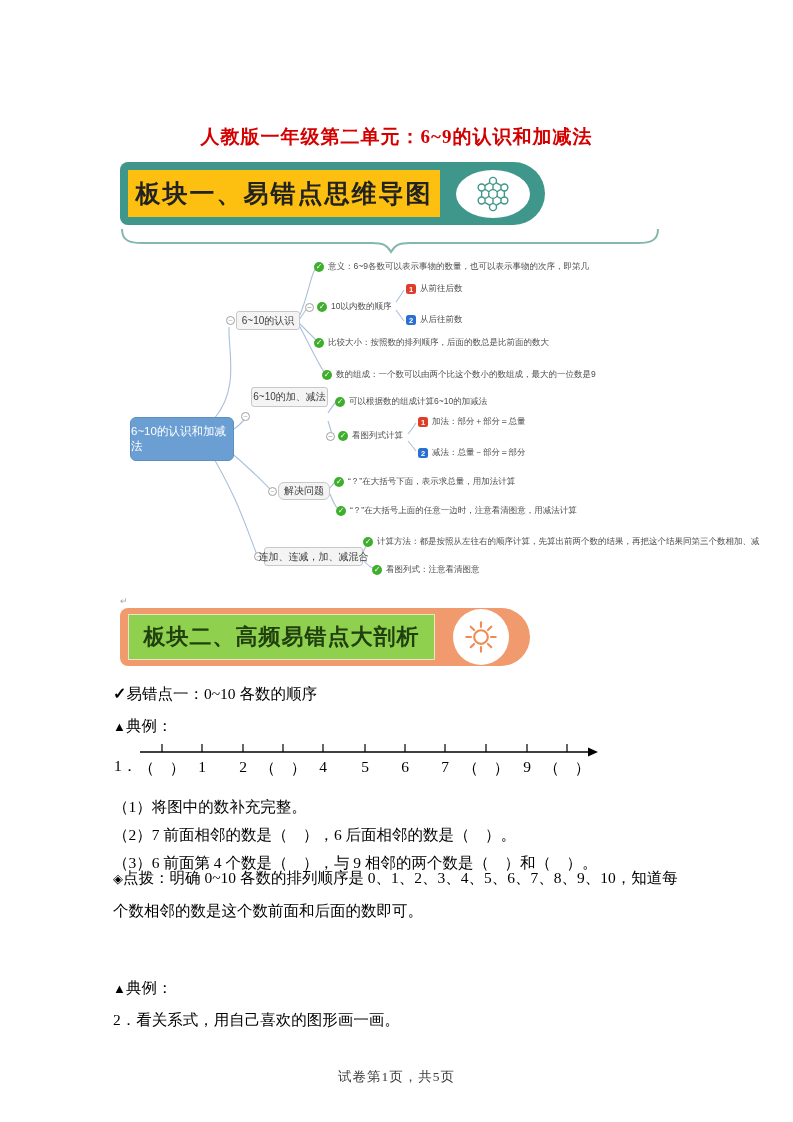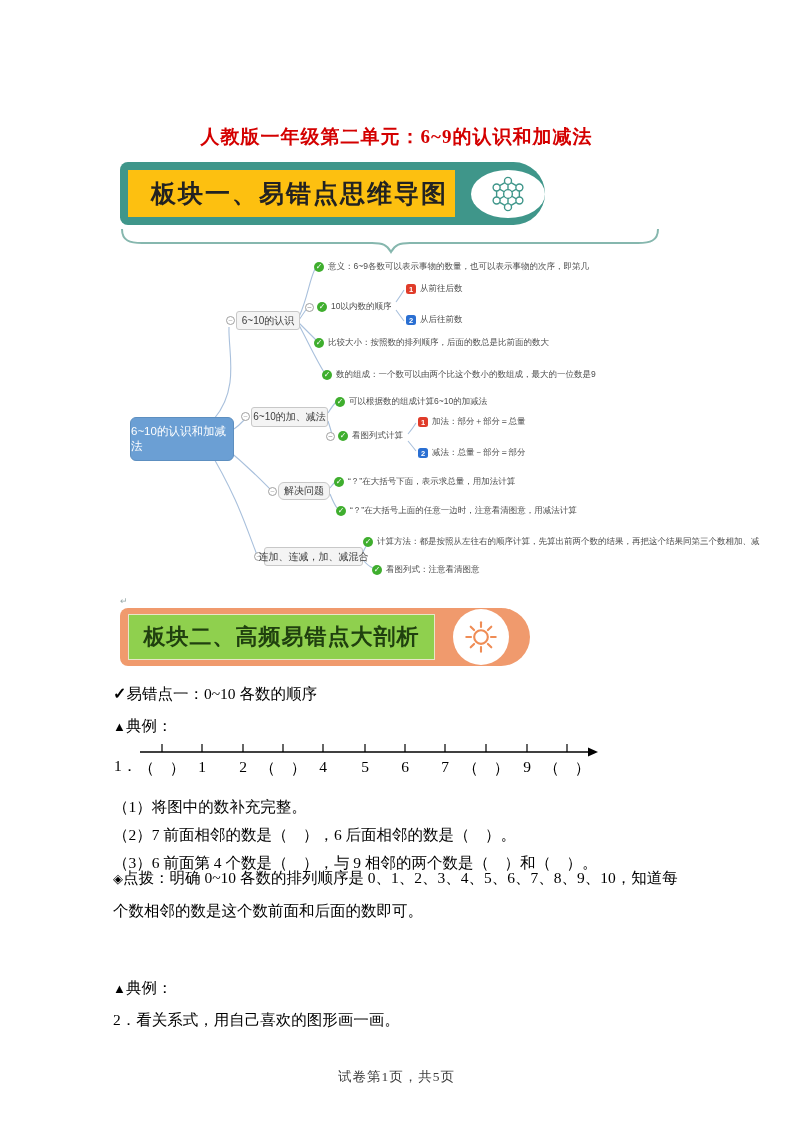--- a/index.html
+++ b/index.html
@@ -9,21 +9,21 @@
 
   .doc-title{position:absolute;left:0;right:0;top:124px;text-align:center;
     font-size:19px;font-weight:bold;color:#d40000;letter-spacing:1px;z-index:2;}
 
   
   .banner{position:absolute;z-index:2;display:flex;align-items:center;}
   .banner1{left:120px;top:162px;width:425px;height:63px;background:#3f968a;
     border-radius:8px 32px 32px 8px;}
   .banner1 .inner{margin-left:8px;width:312px;height:47px;background:#fdc010;
     display:flex;align-items:center;justify-content:center;
-    font-size:25px;font-weight:bold;color:#222;letter-spacing:2px;padding-left:16px;}
+    font-size:25px;font-weight:bold;color:#222;letter-spacing:2px;}
   .banner1 .oval{margin-left:16px;width:74px;height:48px;background:#fff;border-radius:50%;
     display:flex;align-items:center;justify-content:center;}
   .banner2{left:120px;top:608px;width:410px;height:58px;background:#f09a6d;
     border-radius:8px 29px 29px 8px;}
   .banner2 .inner{margin-left:8px;width:305px;height:44px;background:#8fd04e;
     border:1px solid #e8e6c8;display:flex;align-items:center;justify-content:center;
     font-size:22px;font-weight:bold;color:#20400f;letter-spacing:1px;}
   .banner2 .oval{margin-left:18px;width:56px;height:56px;background:#fff;border-radius:50%;
     display:flex;align-items:center;justify-content:center;}
 
@@ -132,21 +132,21 @@
       </svg>
     </div>
   </div>
 
   <div class="mm-node mm-root" style="left:130px;top:417px;width:104px;height:44px;">6~10的认识和加减法</div>
 
   <span class="minus abs" style="left:226px;top:316px;">−</span>
   <div class="mm-node mm-branch" style="left:236px;top:311px;width:64px;height:19px;">6~10的认识</div>
 
   <span class="minus abs" style="left:241px;top:412px;">−</span>
-  <div class="mm-node mm-branch" style="left:251px;top:407px;width:77px;height:20px;">6~10的加、减法</div>
+  <div class="mm-node mm-branch" style="left:251px;top:387px;width:77px;height:20px;">6~10的加、减法</div>
 
   <span class="minus abs" style="left:268px;top:487px;">−</span>
   <div class="mm-node mm-branch" style="left:278px;top:482px;width:52px;height:18px;border-radius:6px;">解决问题</div>
 
   <span class="minus abs" style="left:254px;top:552px;">−</span>
   <div class="mm-node mm-branch" style="left:264px;top:547px;width:99px;height:19px;">连加、连减，加、减混合</div>
 
   <div class="leaf" style="left:314px;top:261px;">
     <span class="chk">✓</span>
     <span class="ltext">意义：6~9各数可以表示事物的数量，也可以表示事物的次序，即第几</span>

